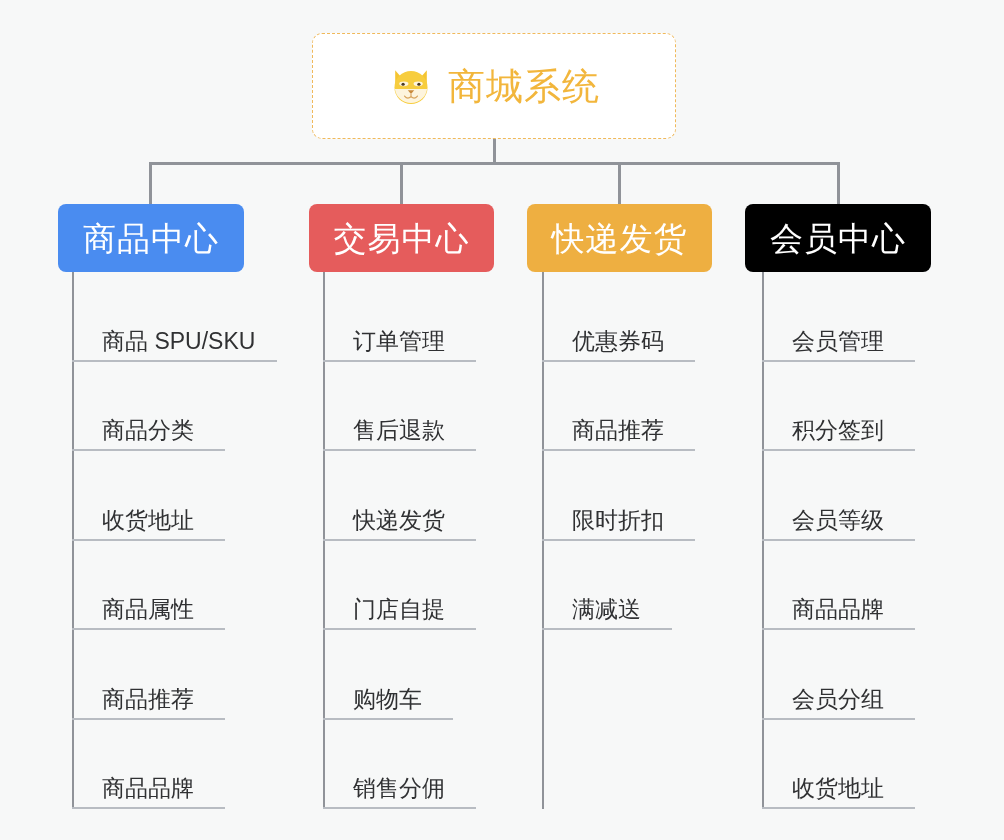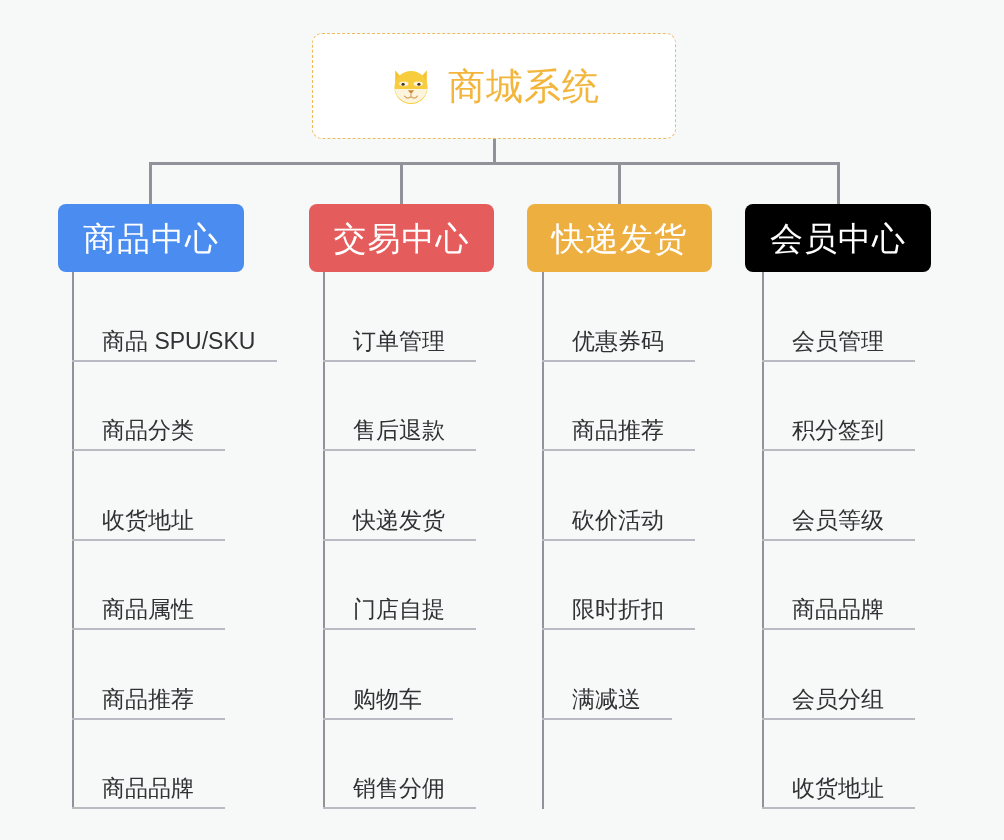--- a/index.html
+++ b/index.html
@@ -215,24 +215,20 @@
     <div class="leaf-spine" style="height:537px;"></div>
     <div class="leaf-item">
       <span class="leaf-text">优惠券码</span>
       <div class="leaf-rule" style="width:153px;"></div>
     </div>
     <div class="leaf-item">
       <span class="leaf-text">商品推荐</span>
       <div class="leaf-rule" style="width:153px;"></div>
     </div>
     <div class="leaf-item">
-      <span class="leaf-text">砍价活动</span>
-      <div class="leaf-rule" style="width:153px;"></div>
-    </div>
-    <div class="leaf-item">
       <span class="leaf-text">限时折扣</span>
       <div class="leaf-rule" style="width:153px;"></div>
     </div>
     <div class="leaf-item">
       <span class="leaf-text">满减送</span>
       <div class="leaf-rule" style="width:130px;"></div>
     </div>
   </div>
 
   <div class="leaf-col" style="left:762px; width:155px;">

